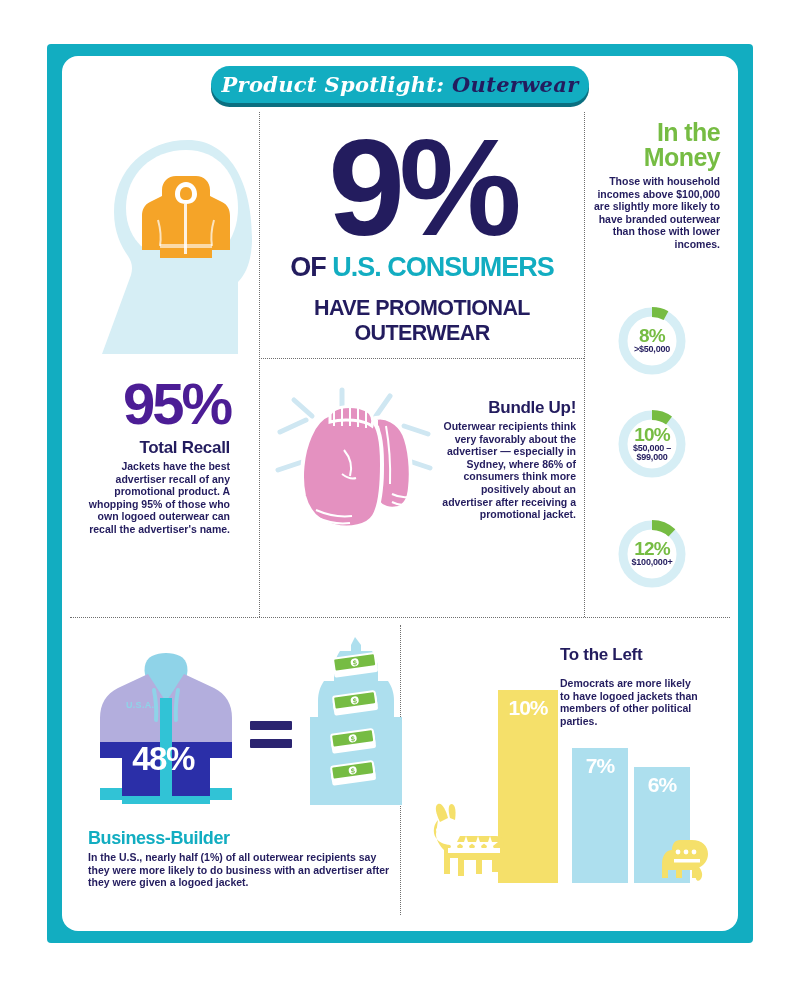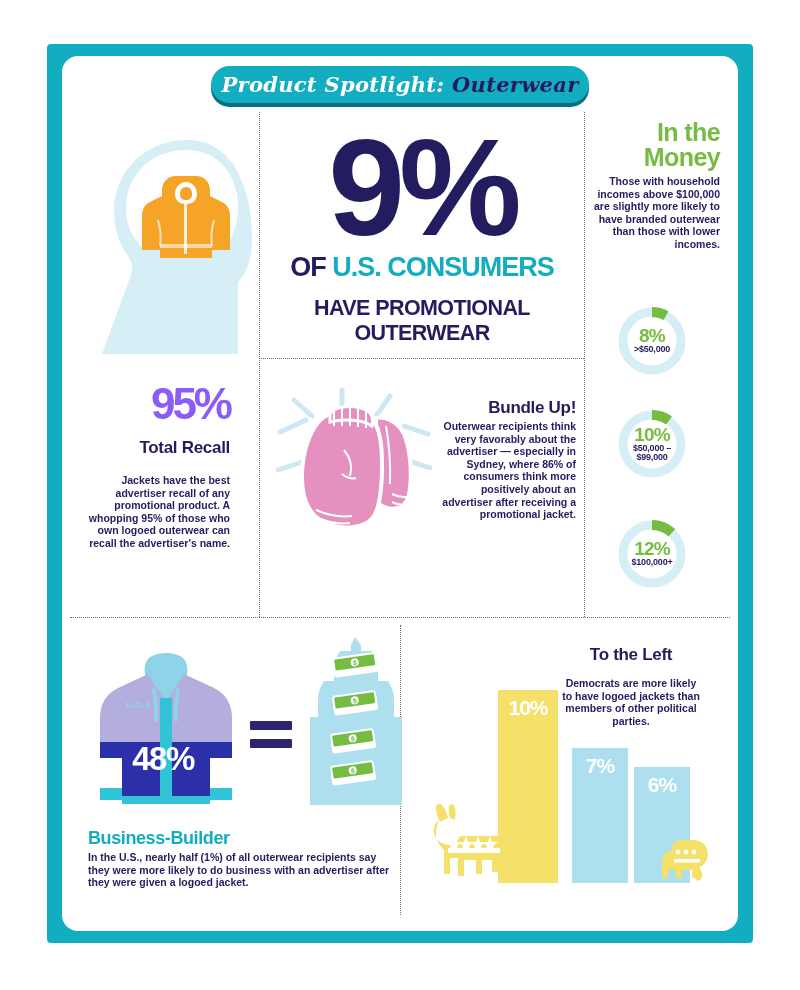--- a/index.html
+++ b/index.html
@@ -170,28 +170,28 @@
   }
 
   
   .recall-block {
     position: absolute;
     left: 84px; top: 372px;
     width: 146px;
     text-align: right;
   }
   .recall-big {
-    color: #8b5cf6;
-    font-weight: bold;
-    font-size: 44px;
+    color: #4c1d95;
+    font-weight: bold;
+    font-size: 58px;
     line-height: 64px;
     letter-spacing: -3px;
   }
   .recall-head { margin-top: 2px; }
-  .recall-body { margin-top: 16px; }
+  .recall-body { margin-top: 2px; }
 
   
   .bundle-block {
     position: absolute;
     left: 432px; top: 398px;
     width: 144px;
     text-align: right;
   }
   .bundle-body { margin-top: 2px; }
 
@@ -208,21 +208,21 @@
     font-size: 18px;
     letter-spacing: -0.4px;
   }
   .biz-body { margin-top: 2px; }
 
   
   .left-block {
     position: absolute;
     left: 560px; top: 645px;
     width: 142px;
-    text-align: center;
+    text-align: left;
   }
   .left-body { margin-top: 12px; }
 
   
   .bar {
     position: absolute;
     bottom: 0;
   }
   .bar-val {
     position: absolute;

